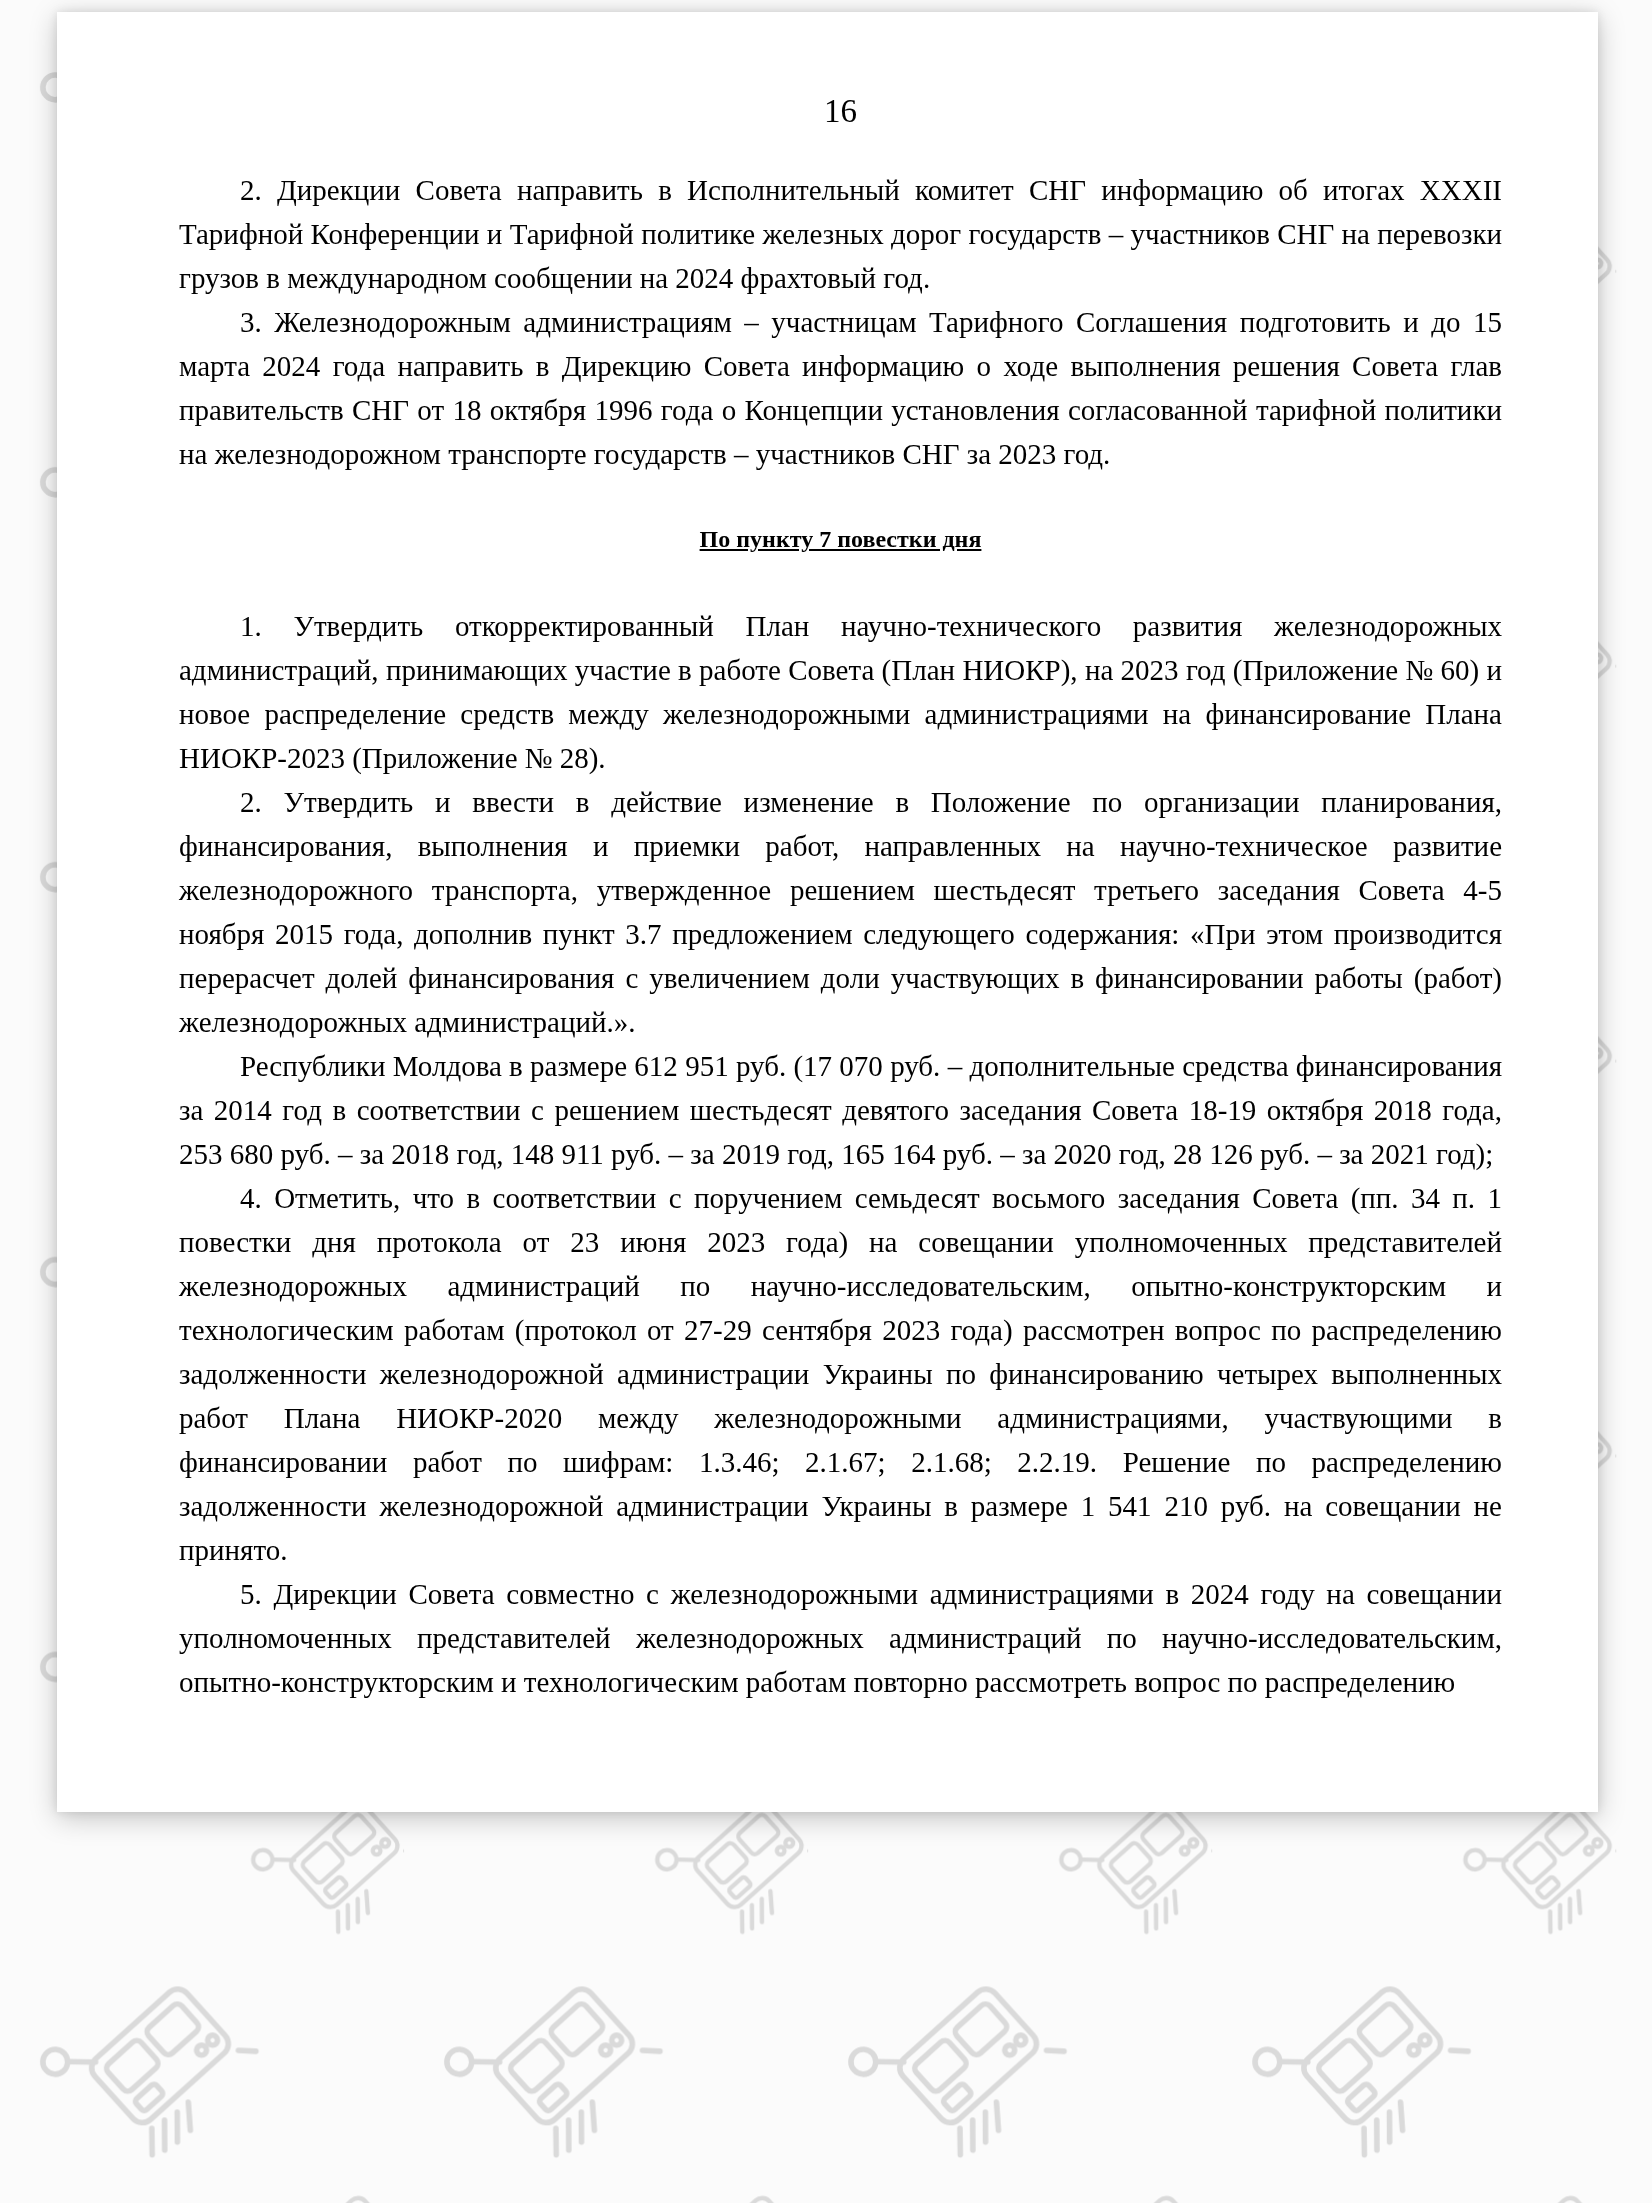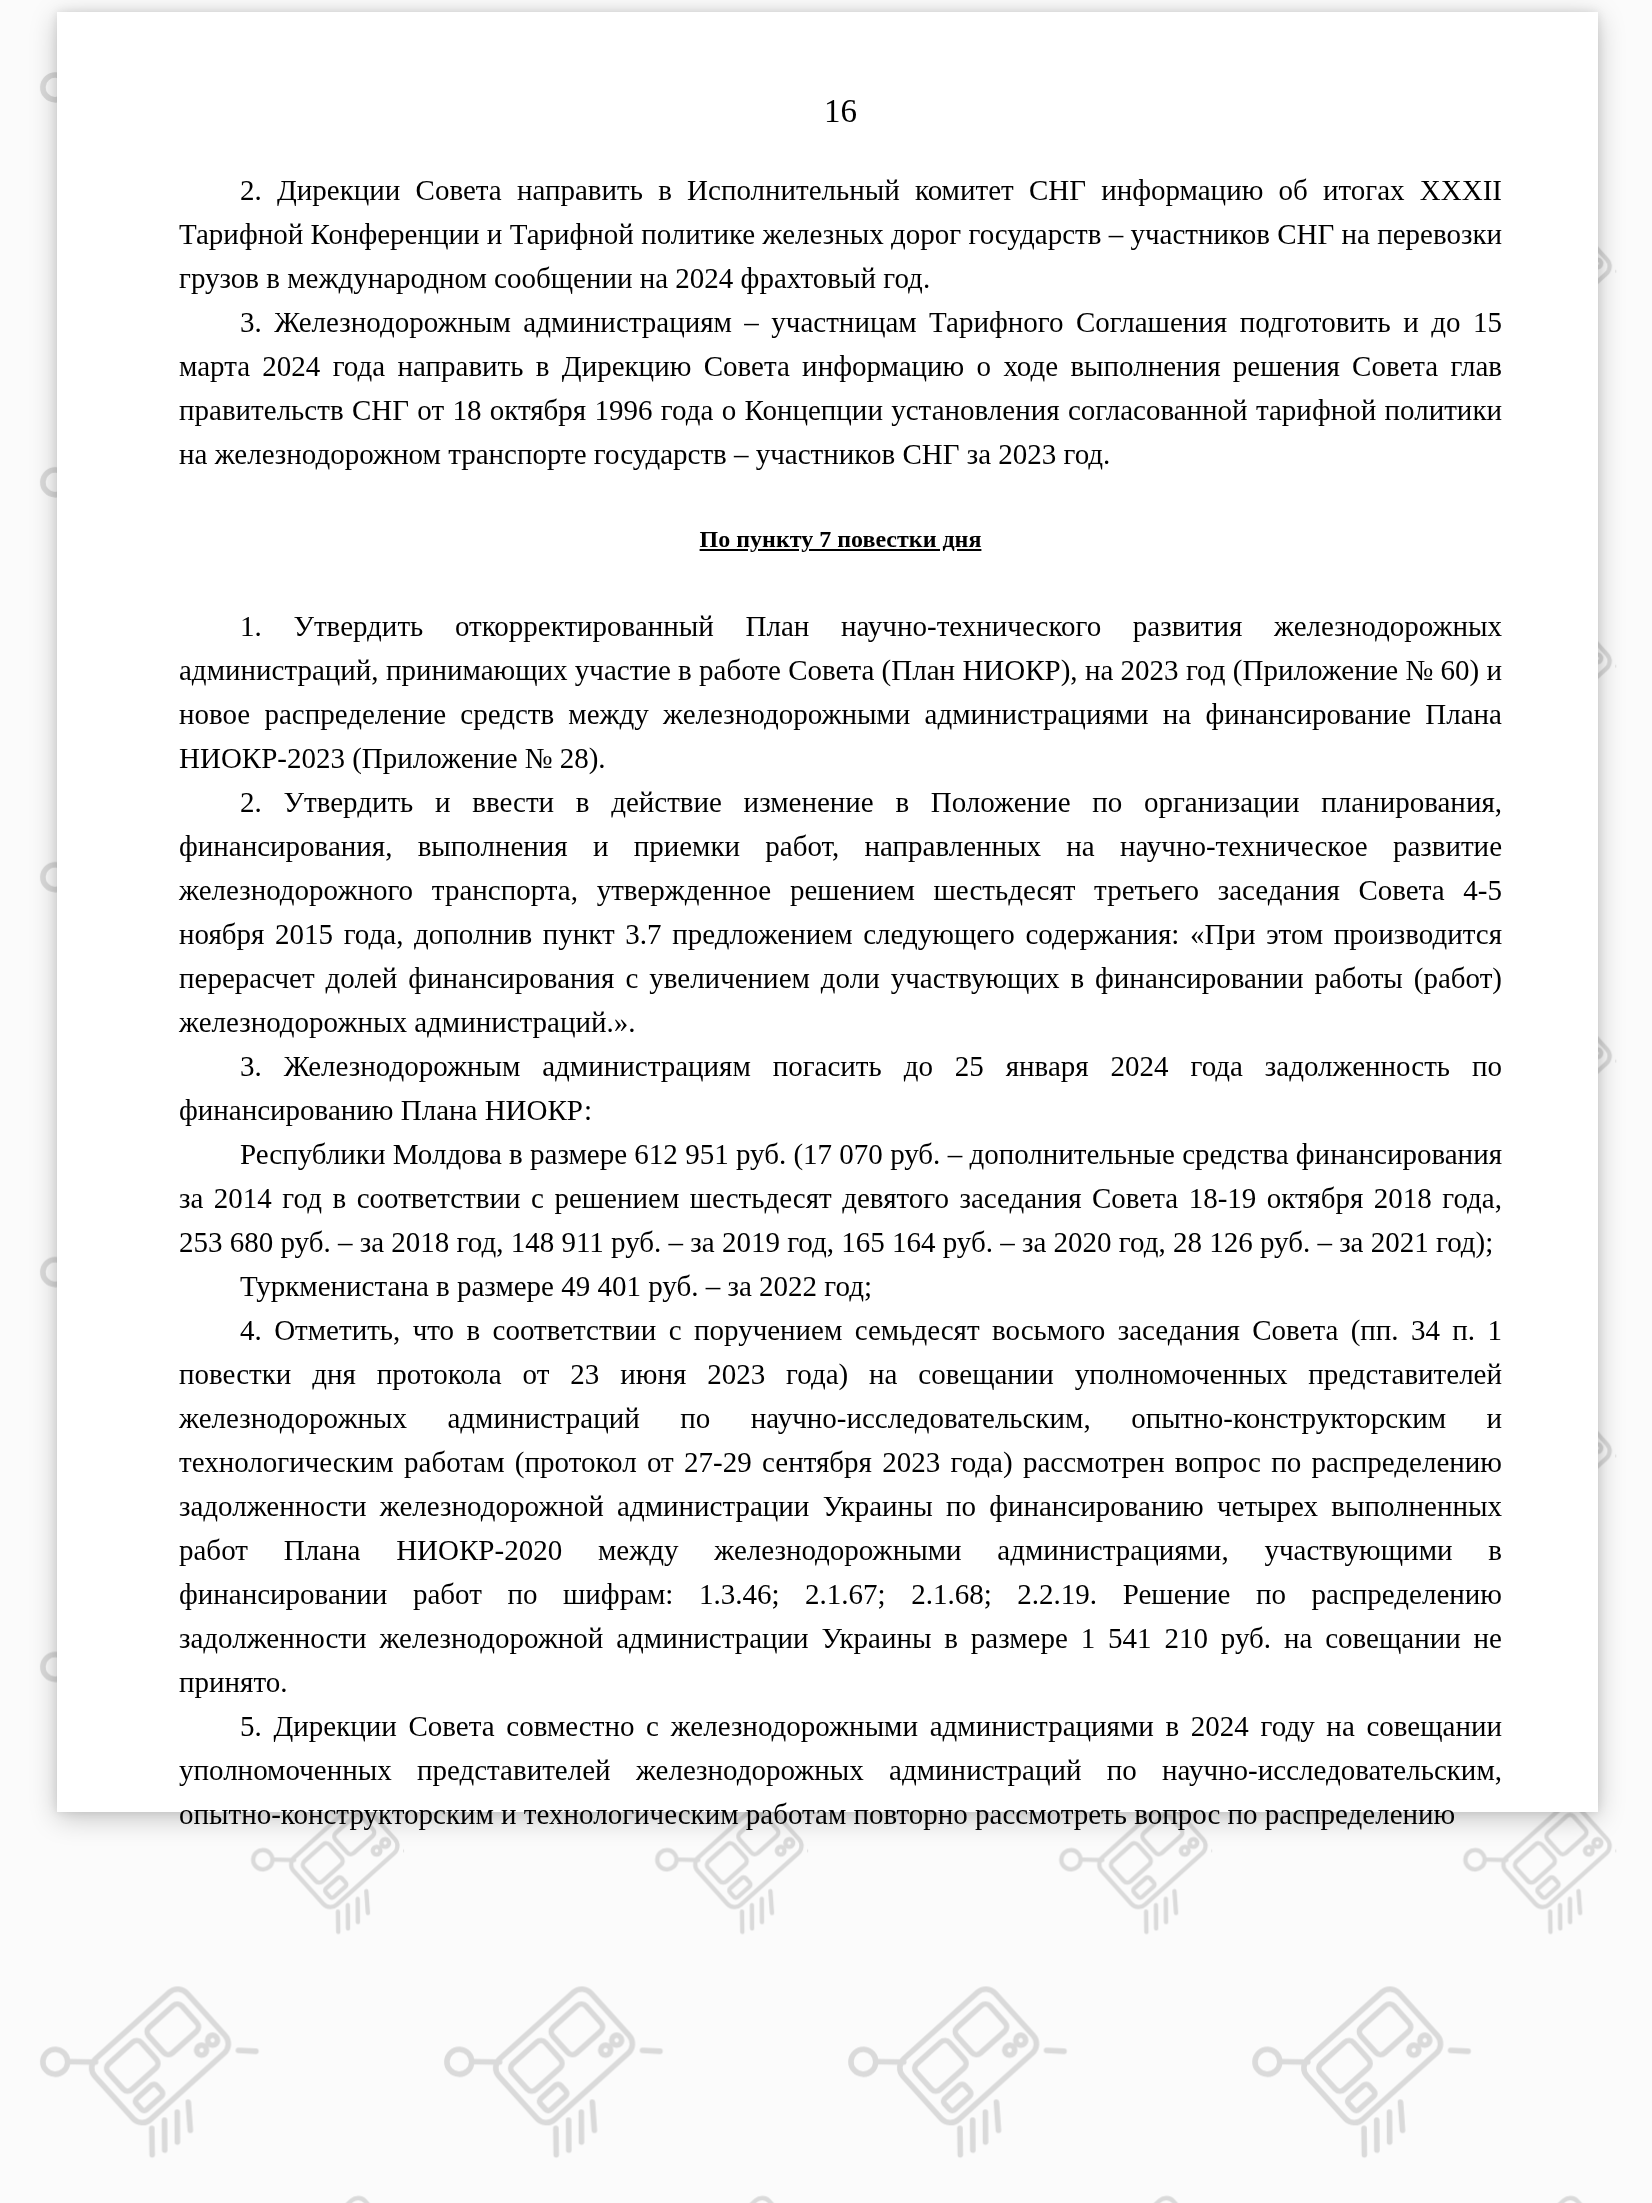--- a/index.html
+++ b/index.html
@@ -84,19 +84,17 @@
 
   <p class="body-par">2. Дирекции Совета направить в Исполнительный комитет СНГ информацию об итогах XXXII Тарифной Конференции и Тарифной политике железных дорог государств – участников СНГ на перевозки грузов в международном сообщении на 2024 фрахтовый год.</p>
   <p class="body-par">3. Железнодорожным администрациям – участницам Тарифного Соглашения подготовить и до 15 марта 2024 года направить в Дирекцию Совета информацию о ходе выполнения решения Совета глав правительств СНГ от 18 октября 1996 года о Концепции установления согласованной тарифной политики на железнодорожном транспорте государств – участников СНГ за 2023 год.</p>
 
   <div class="heading-block">
     <div class="heading-underline">По пункту 7 повестки дня</div>
   </div>
 
   <p class="body-par">1. Утвердить откорректированный План научно-технического развития железнодорожных администраций, принимающих участие в работе Совета (План НИОКР), на 2023 год (Приложение № 60) и новое распределение средств между железнодорожными администрациями на финансирование Плана НИОКР-2023 (Приложение № 28).</p>
   <p class="body-par">2. Утвердить и ввести в действие изменение в Положение по организации планирования, финансирования, выполнения и приемки работ, направленных на научно-техническое развитие железнодорожного транспорта, утвержденное решением шестьдесят третьего заседания Совета 4-5 ноября 2015 года, дополнив пункт 3.7 предложением следующего содержания: «При этом производится перерасчет долей финансирования с увеличением доли участвующих в финансировании работы (работ) железнодорожных администраций.».</p>
-  <p class="body-par">3. Железнодорожным администрациям погасить до 25 января 2024 года задолженность по финансированию Плана НИОКР:</p>
   <p class="body-par">Республики Молдова в размере 612 951 руб. (17 070 руб. – дополнительные средства финансирования за 2014 год в соответствии с решением шестьдесят девятого заседания Совета 18-19 октября 2018 года, 253 680 руб. – за 2018 год, 148 911 руб. – за 2019 год, 165 164 руб. – за 2020 год, 28 126 руб. – за 2021 год);</p>
-  <p class="body-par">Туркменистана в размере 49 401 руб. – за 2022 год;</p>
   <p class="body-par">4. Отметить, что в соответствии с поручением семьдесят восьмого заседания Совета (пп. 34 п. 1 повестки дня протокола от 23 июня 2023 года) на совещании уполномоченных представителей железнодорожных администраций по научно-исследовательским, опытно-конструкторским и технологическим работам (протокол от 27-29 сентября 2023 года) рассмотрен вопрос по распределению задолженности железнодорожной администрации Украины по финансированию четырех выполненных работ Плана НИОКР-2020 между железнодорожными администрациями, участвующими в финансировании работ по шифрам: 1.3.46; 2.1.67; 2.1.68; 2.2.19. Решение по распределению задолженности железнодорожной администрации Украины в размере 1 541 210 руб. на совещании не принято.</p>
   <p class="body-par">5. Дирекции Совета совместно с железнодорожными администрациями в 2024 году на совещании уполномоченных представителей железнодорожных администраций по научно-исследовательским, опытно-конструкторским и технологическим работам повторно рассмотреть вопрос по распределению</p>
 </div>
 
 
 </body></html>

